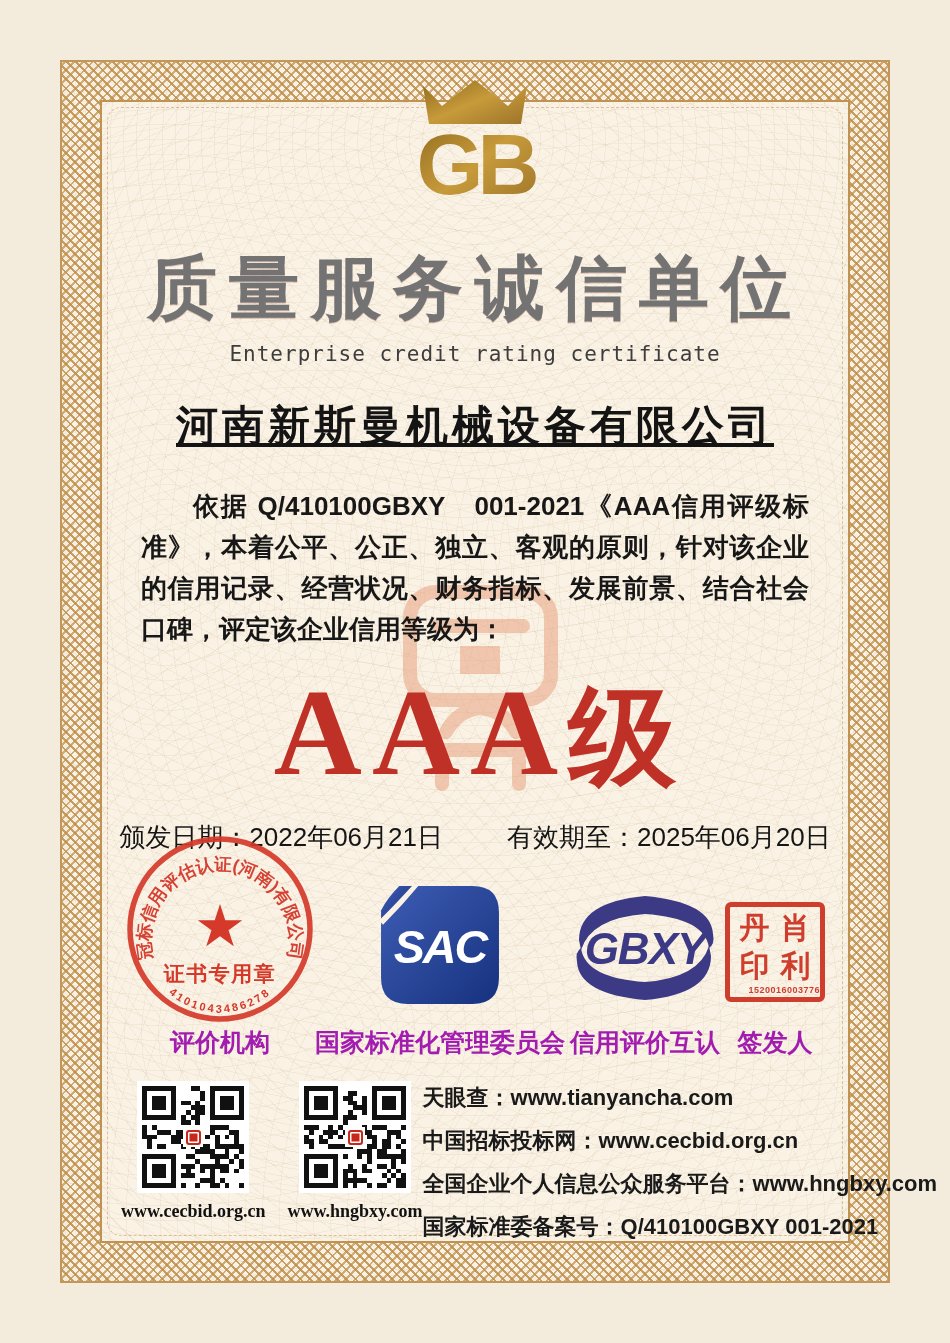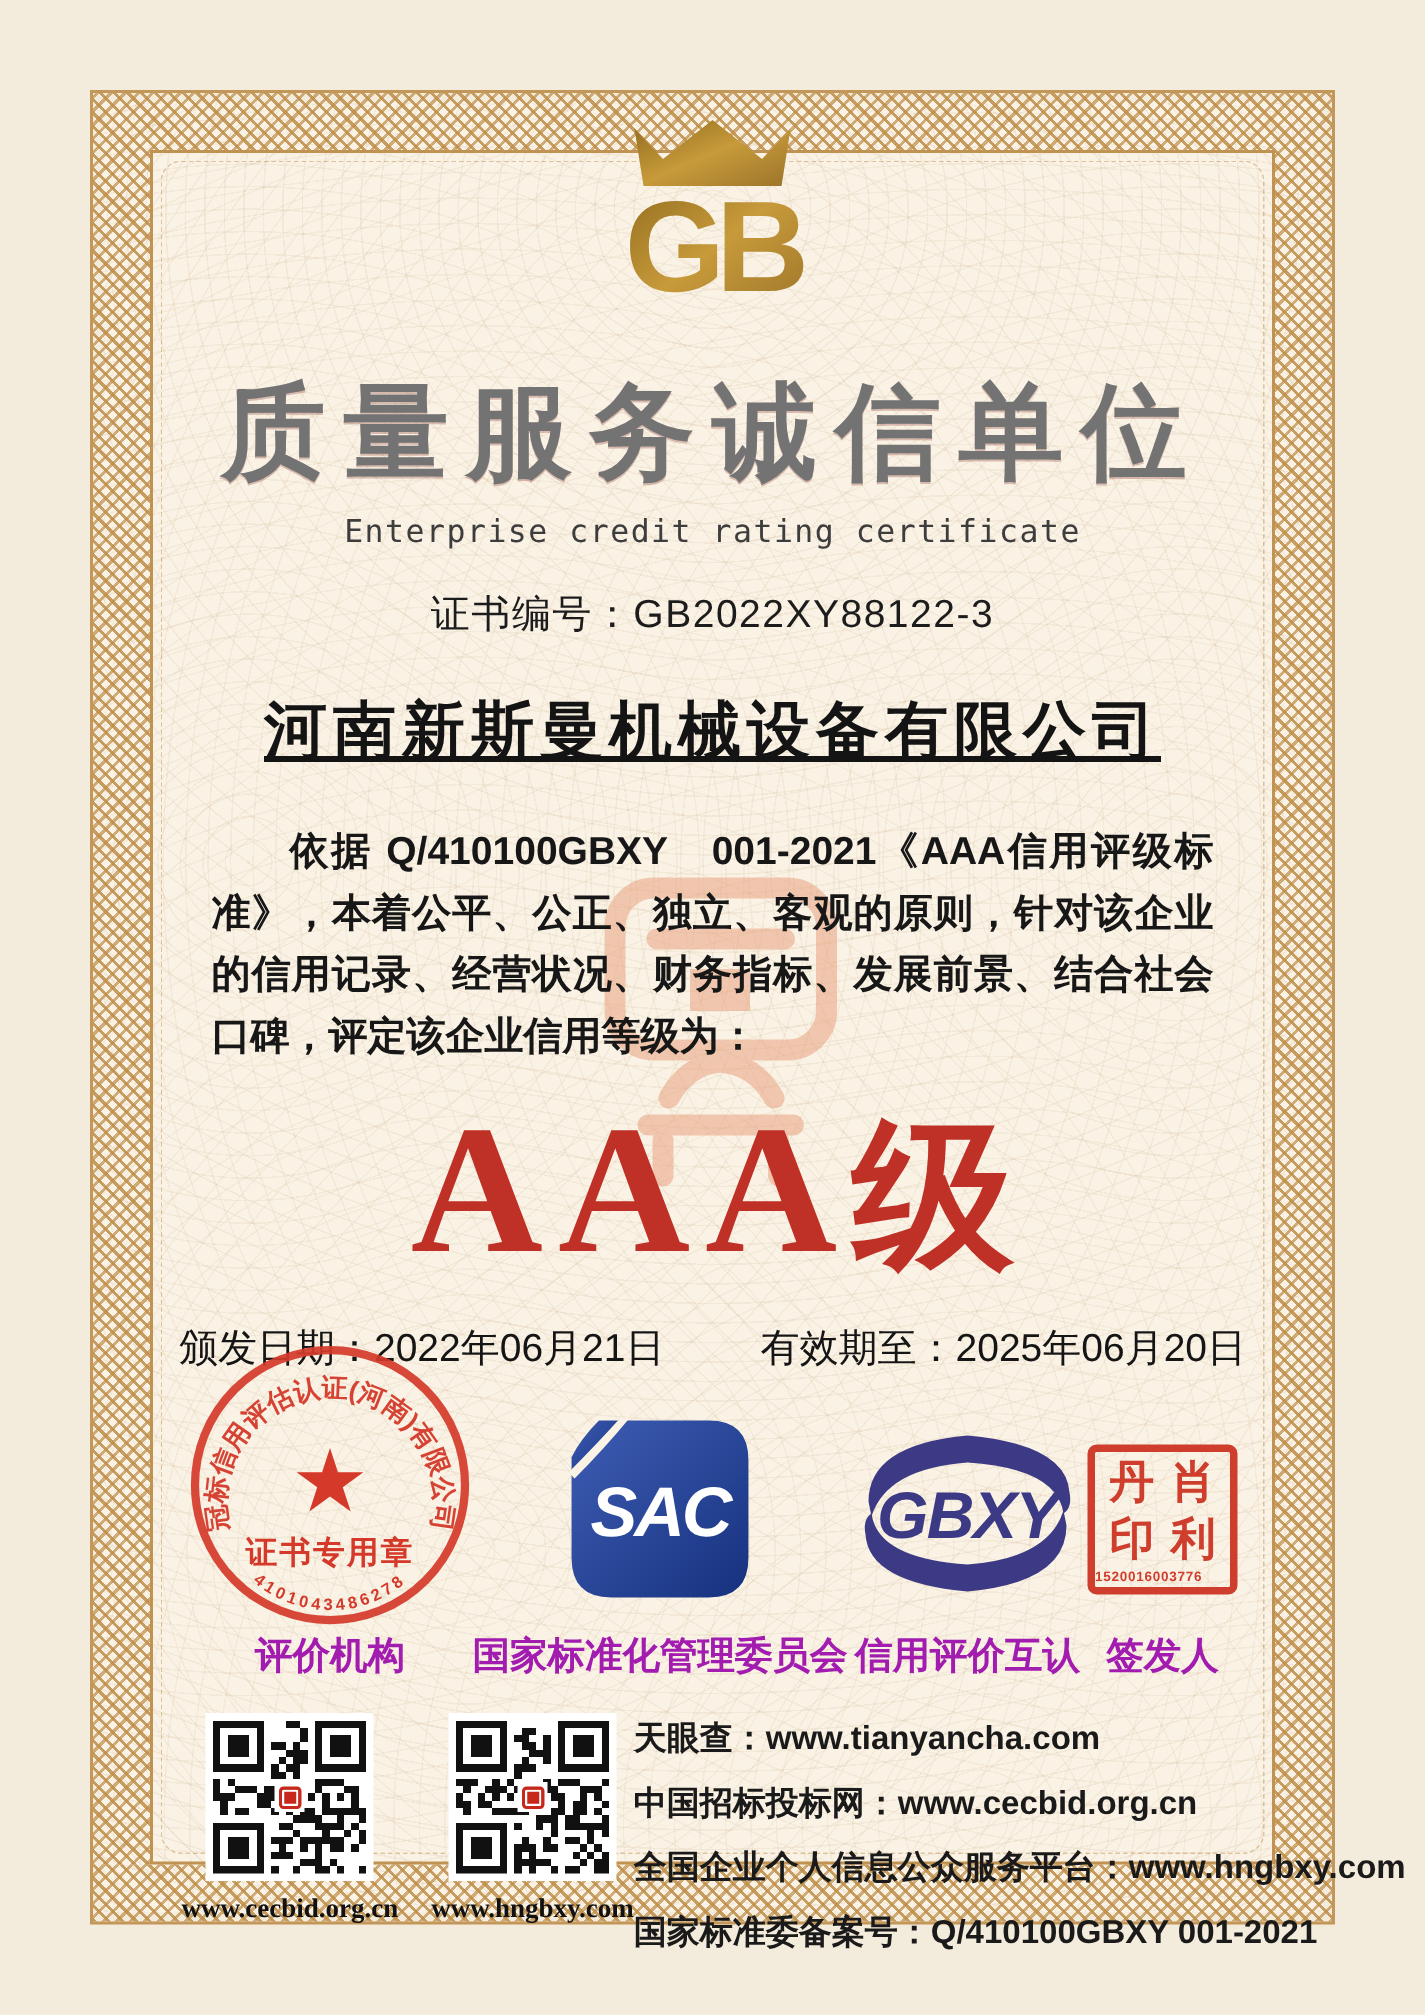--- a/index.html
+++ b/index.html
@@ -68,21 +68,21 @@
   .round-seal { width:190px; height:190px; margin-bottom:-8px; }
   .gbxy-logo  { width:160px; height:120px; margin-bottom:8px; }
   .sac-logo   { width:122px; height:122px; margin-bottom:10px; }
 
   .square-seal {
     position:relative; width:100px; height:100px; border:5px solid #cf3e2d; border-radius:6px;
     display:grid; grid-template-columns:1fr 1fr; place-items:center; padding:2px 4px 12px 4px;
     margin-bottom:14px; background:rgba(255,255,255,.0);
   }
   .square-seal .ch { font-size:30px; font-weight:900; color:#cf3e2d; font-family:"Liberation Serif",serif; line-height:1; }
-  .square-seal .num { position:absolute; bottom:2px; left:0; right:0; text-align:left; font-size:9px; font-weight:700; color:#cf3e2d; letter-spacing:.5px; }
+  .square-seal .num { position:absolute; bottom:2px; left:0; right:0; text-align:right; font-size:9px; font-weight:700; color:#cf3e2d; letter-spacing:.5px; }
 
   
   .footer { margin-top:22px; width:708px; display:flex; justify-content:space-between; }
   .qr-wrap { display:flex; gap:22px; }
   .qr-col { display:flex; flex-direction:column; align-items:center; }
   .qr-box { position:relative; width:112px; height:112px; background:#fff; padding:5px; }
   .qr-box svg { width:102px; height:102px; display:block; }
   .qr-seal { position:absolute; top:46px; left:46px; width:20px; height:20px; background:#fff; display:flex; align-items:center; justify-content:center; }
   .qr-seal .inner { width:15px; height:15px; border:2px solid #c6281c; border-radius:3px; background:#c6281c;
     box-shadow: inset 0 0 0 1.5px #fff; }
@@ -124,21 +124,20 @@
           <stop offset="1" stop-color="#9c742a"></stop>
         </linearGradient>
       </defs>
       <path d="M38 10 L57 30 L90 4 L123 30 L142 10 L136 48 L44 48 Z" fill="url(#goldG)"></path>
       <text x="90" y="118" text-anchor="middle" font-family="'Liberation Sans',sans-serif" font-weight="900" font-size="86" letter-spacing="-6" fill="url(#goldG)">GB</text>
       <rect x="46" y="56" width="88" height="8" rx="4" fill="url(#goldG)" opacity="0"></rect>
     </svg>
 
     <div class="title">质量服务诚信单位</div>
     <div class="subtitle">Enterprise credit rating certificate</div>
-    <div class="certno">证书编号：GB2022XY88122-3</div>
     <div class="company">河南新斯曼机械设备有限公司</div>
     <div class="body-text">依据 Q/410100GBXY　001-2021《AAA信用评级标准》，本着公平、公正、独立、客观的原则，针对该企业的信用记录、经营状况、财务指标、发展前景、结合社会口碑，评定该企业信用等级为：</div>
 
     <div class="rating">
       <span class="latin">AAA</span><span class="cjk">级</span>
     </div>
 
     <div class="dates">
       <span>颁发日期：2022年06月21日</span>
       <span>有效期至：2025年06月20日</span>

